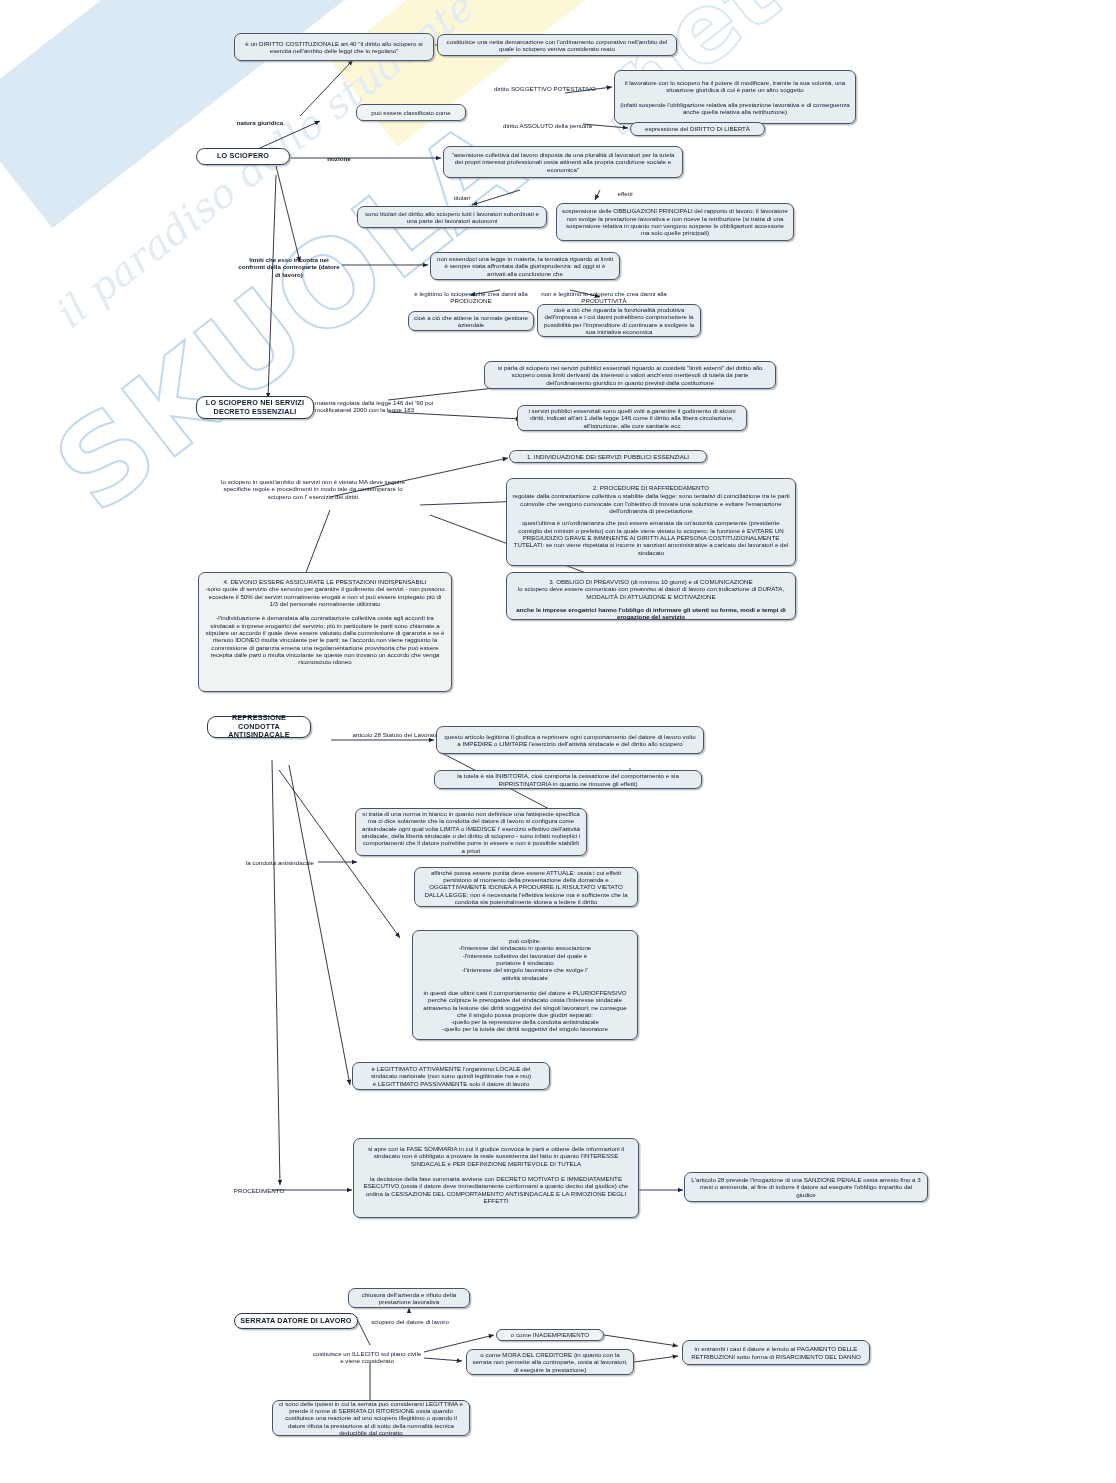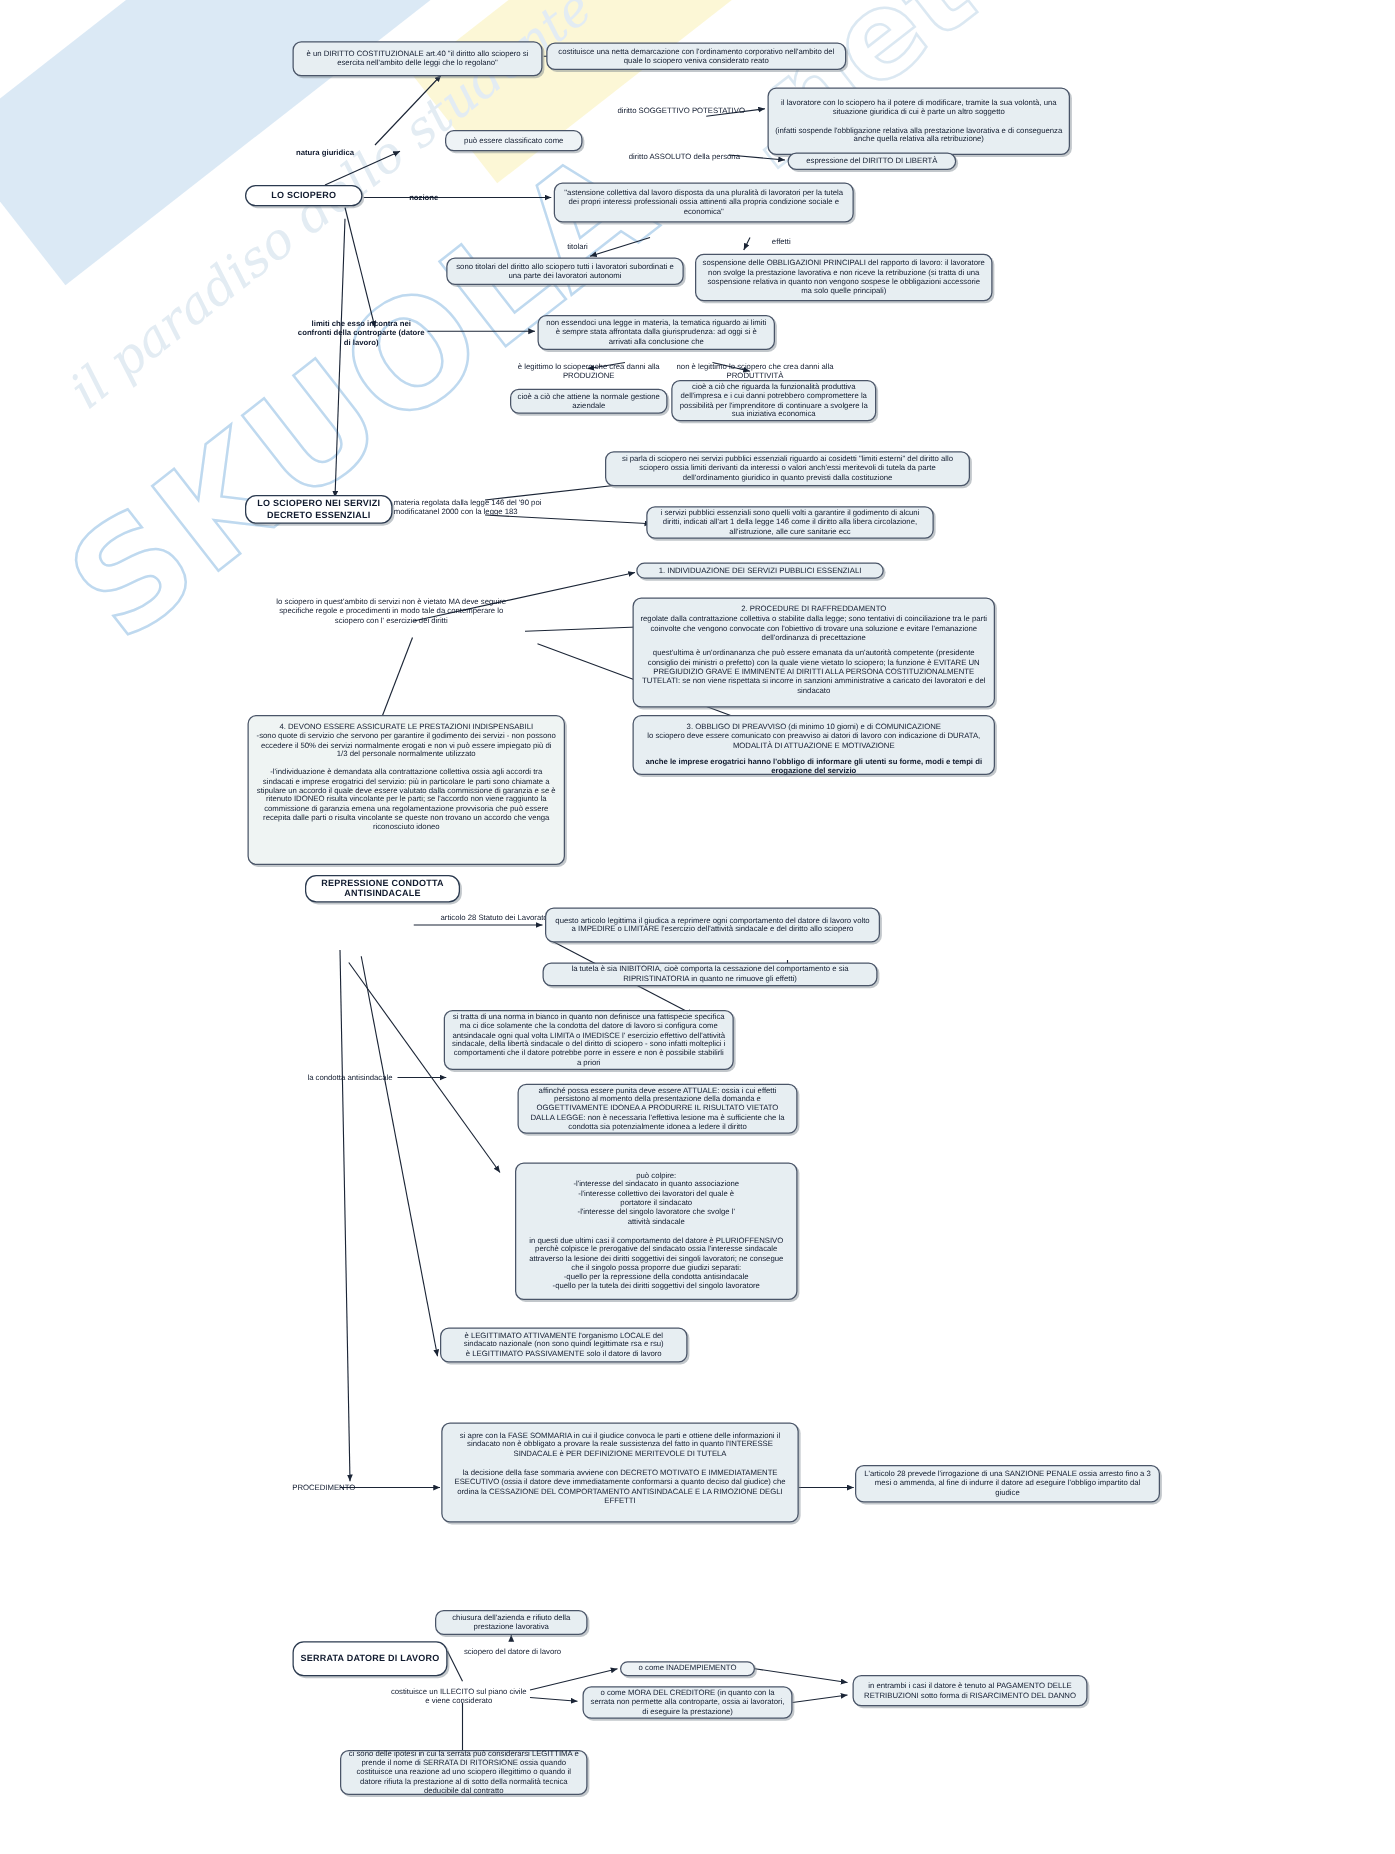--- a/index.html
+++ b/index.html
@@ -262,21 +262,21 @@
     <div style="margin-bottom:6px;">lo sciopero deve essere comunicato con preavviso ai datori di lavoro con indicazione di DURATA, MODALITÀ DI ATTUAZIONE E MOTIVAZIONE</div>
     <div style="font-weight:bold;">anche le imprese erogatrici hanno l'obbligo di informare gli utenti su forme, modi e tempi di erogazione del servizio</div>
   </div>
 
   <div class="node pale" style="left:198px; top:572px; width:254px; height:120px; flex-direction:column; justify-content:flex-start; padding-top:5px;">
     <div>4. DEVONO ESSERE ASSICURATE LE PRESTAZIONI INDISPENSABILI</div>
     <div style="margin-bottom:7px;">-sono quote di servizio che servono per garantire il godimento dei servizi - non possono eccedere il 50% dei servizi normalmente erogati e non vi può essere impiegato più di 1/3 del personale normalmente utilizzato</div>
     <div>-l'individuazione è demandata alla contrattazione collettiva ossia agli accordi tra sindacati e imprese erogatrici del servizio: più in particolare le parti sono chiamate a stipulare un accordo il quale deve essere valutato dalla commissione di garanzia e se è ritenuto IDONEO risulta vincolante per le parti; se l'accordo non viene raggiunto la commissione di garanzia emena una regolamentazione provvisoria che può essere recepita dalle parti o risulta vincolante se queste non trovano un accordo che venga riconosciuto idoneo</div>
   </div>
 
-  <div class="node root" style="left:207px; top:700px; width:124px; height:22px;margin-left:37px;">REPRESSIONE CONDOTTA ANTISINDACALE</div>
+  <div class="node root" style="left:207px; top:716px; width:104px; height:22px;">REPRESSIONE CONDOTTA ANTISINDACALE</div>
 
   <div class="elabel" style="left:352px; top:731px; width:90px;">articolo 28 Statuto dei Lavoratori</div>
 
   <div class="node" style="left:436px; top:726px; width:268px; height:28px;">questo articolo legittima il giudica a reprimere ogni comportamento del datore di lavoro volto a IMPEDIRE o LIMITARE l'esercizio dell'attività sindacale e del diritto allo sciopero</div>
 
   <div class="node" style="left:434px; top:770px; width:268px; height:19px;">la tutela è sia INIBITORIA, cioè comporta la cessazione del comportamento e sia RIPRISTINATORIA in quanto ne rimuove gli effetti)</div>
 
   <div class="node" style="left:355px; top:808px; width:232px; height:48px;">si tratta di una norma in bianco in quanto non definisce una fattispecie specifica ma ci dice solamente che la condotta del datore di lavoro si configura come antsindacale ogni qual volta LIMITA o IMEDISCE l' esercizio effettivo dell'attività sindacale, della libertà sindacale o del diritto di sciopero - sono infatti molteplici i comportamenti che il datore potrebbe porre in essere e non è possibile stabilirli a priori</div>
 
   <div class="elabel" style="left:238px; top:859px; width:84px;">la condotta antisindacale</div>
@@ -302,21 +302,21 @@
 
   <div class="node" style="left:353px; top:1138px; width:286px; height:80px; flex-direction:column; justify-content:flex-start; padding-top:6px;">
     <div style="margin-bottom:8px;">si apre con la FASE SOMMARIA in cui il giudice convoca le parti e ottiene delle informazioni il sindacato non è obbligato a provare la reale sussistenza del fatto in quanto l'INTERESSE SINDACALE è PER DEFINIZIONE MERITEVOLE DI TUTELA</div>
     <div>la decisione della fase sommaria avviene con DECRETO MOTIVATO E IMMEDIATAMENTE ESECUTIVO (ossia il datore deve immediatamente conformarsi a quanto deciso dal giudice) che ordina la CESSAZIONE DEL COMPORTAMENTO ANTISINDACALE E LA RIMOZIONE DEGLI EFFETTI</div>
   </div>
 
   <div class="node" style="left:684px; top:1172px; width:244px; height:30px;">L'articolo 28 prevede l'irrogazione di una SANZIONE PENALE ossia arresto fino a 3 mesi o ammenda, al fine di indurre il datore ad eseguire l'obbligo impartito dal giudice</div>
 
   <div class="node" style="left:348px; top:1288px; width:122px; height:20px;">chiusura dell'azienda e rifiuto della prestazione lavorativa</div>
 
-  <div class="node root" style="left:234px; top:1313px; width:124px; height:28px;">SERRATA DATORE DI LAVORO</div>
+  <div class="node root" style="left:234px; top:1313px; width:124px; height:16px;">SERRATA DATORE DI LAVORO</div>
 
   <div class="elabel" style="left:362px; top:1318px; width:96px;">sciopero del datore di lavoro</div>
 
   <div class="elabel" style="left:312px; top:1350px; width:110px;">costituisce un ILLECITO sul piano civile e viene considerato</div>
 
   <div class="node plain" style="left:496px; top:1329px; width:108px; height:12px;">o come INADEMPIEMENTO</div>
 
   <div class="node" style="left:466px; top:1349px; width:168px; height:26px;">o come MORA DEL CREDITORE (in quanto con la serrata non permette alla controparte, ossia ai lavoratori, di eseguire la prestazione)</div>
 
   <div class="node" style="left:682px; top:1340px; width:188px; height:25px;">in entrambi i casi il datore è tenuto al PAGAMENTO DELLE RETRIBUZIONI sotto forma di RISARCIMENTO DEL DANNO</div>

